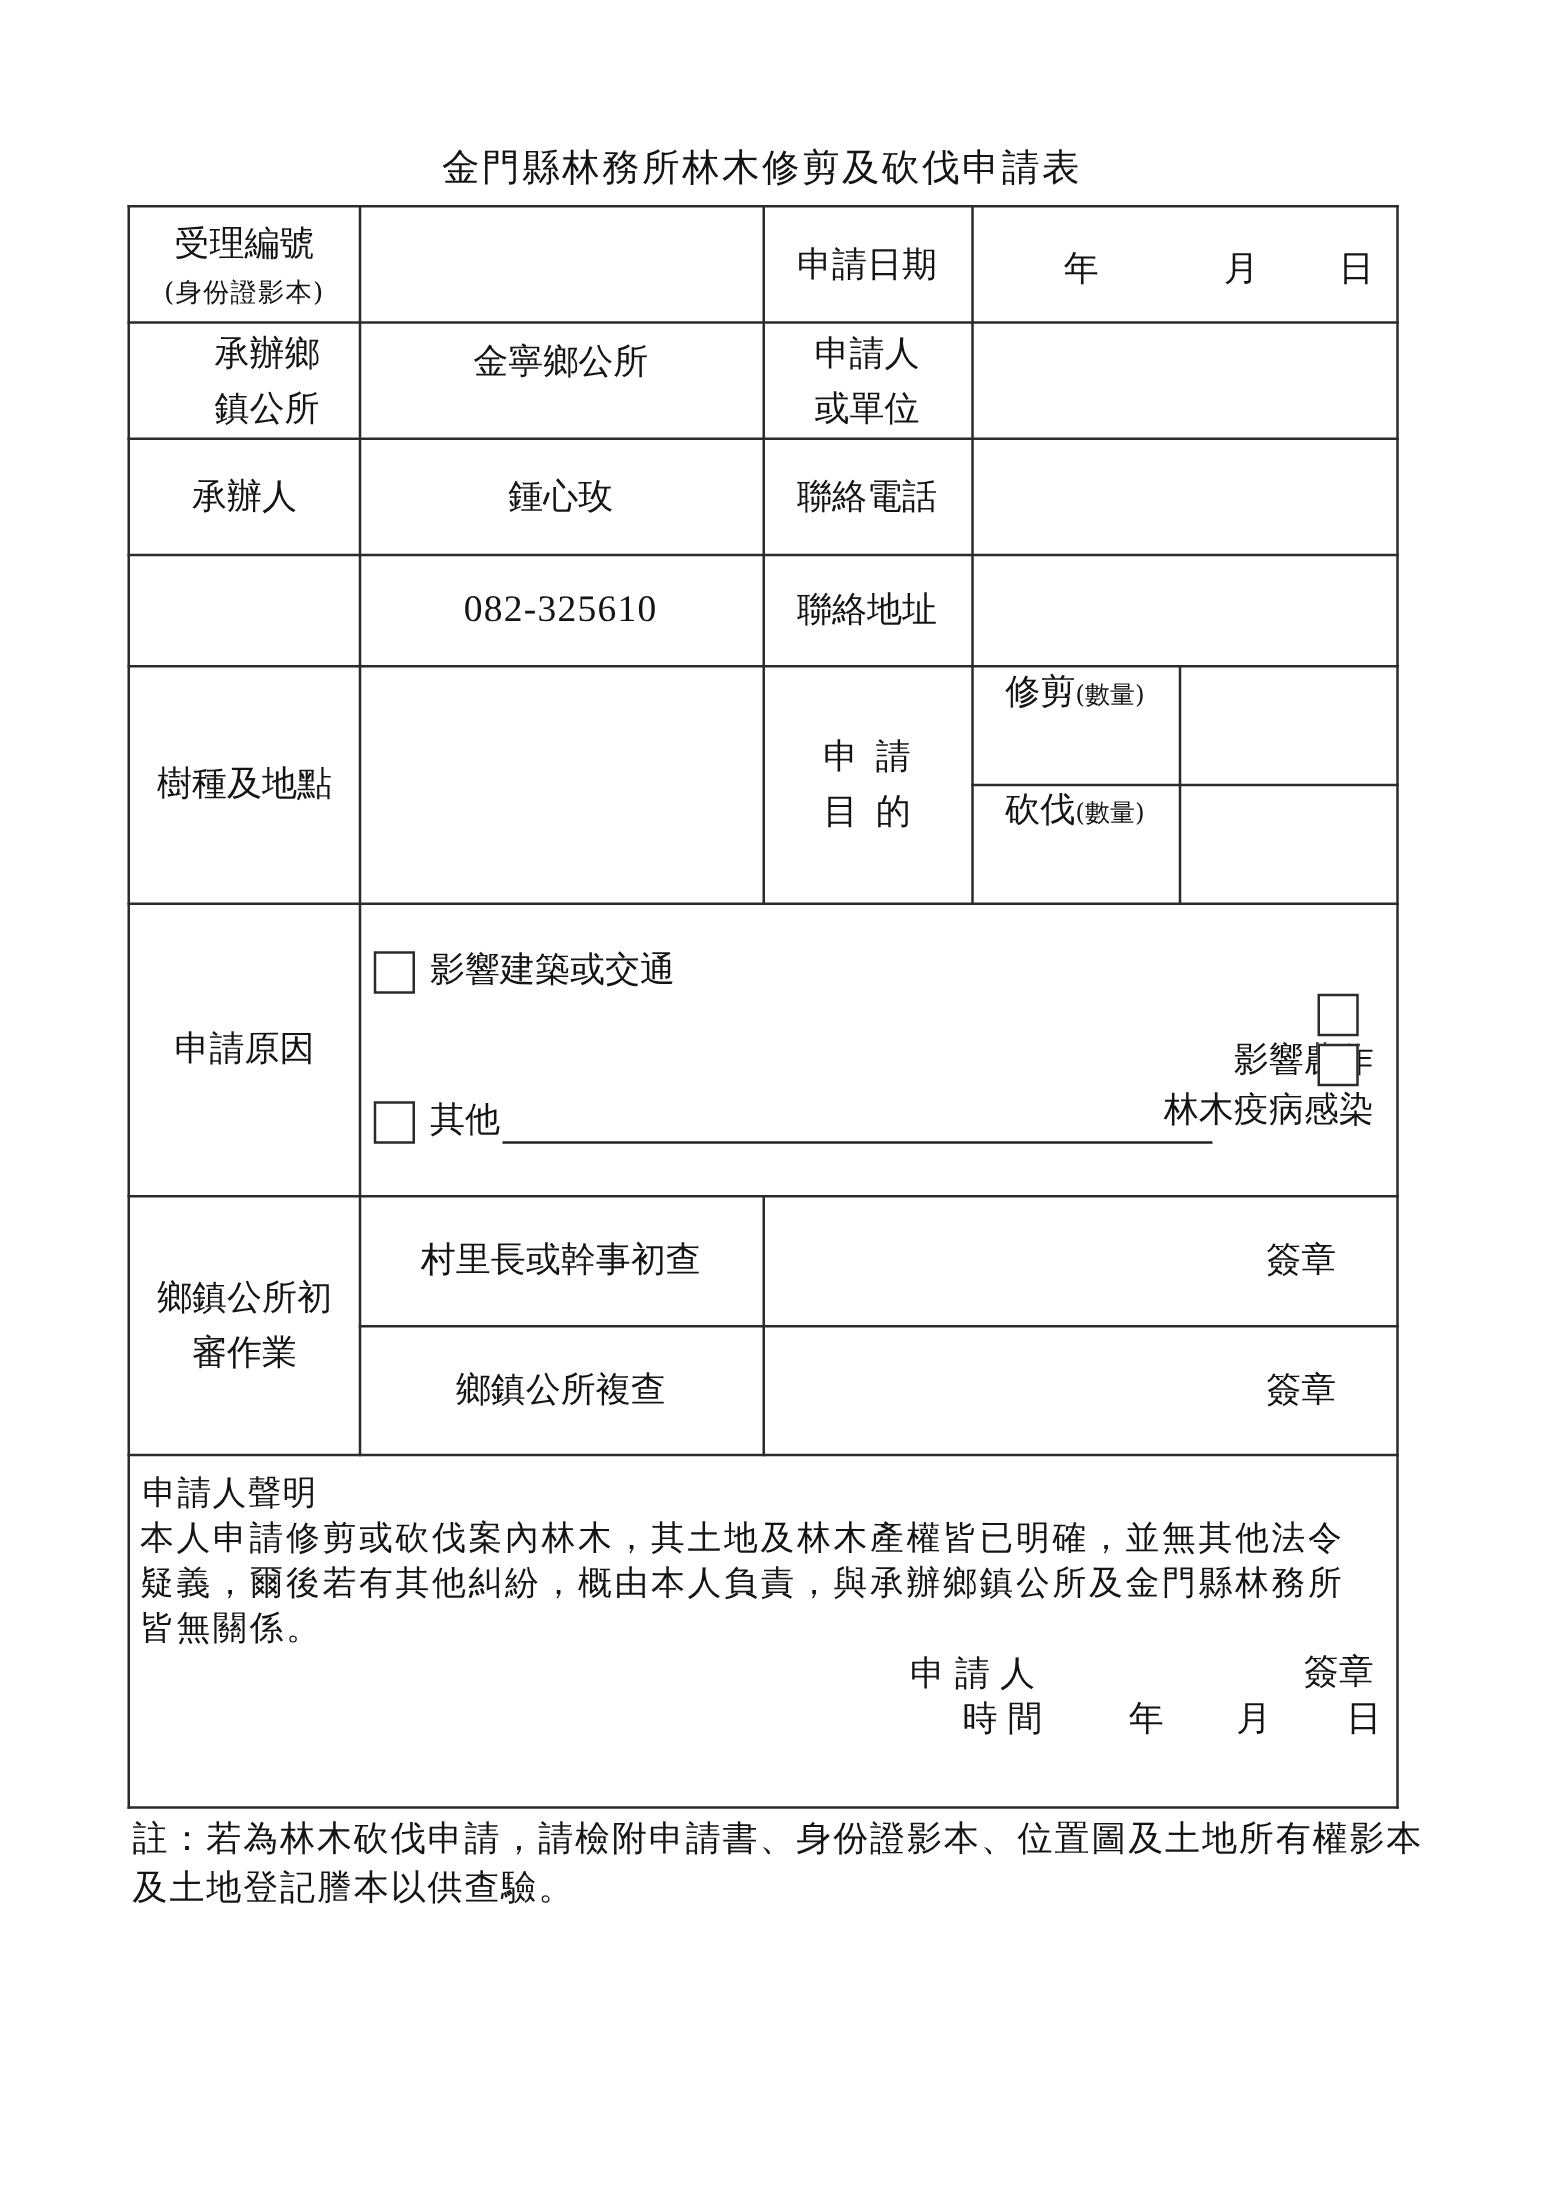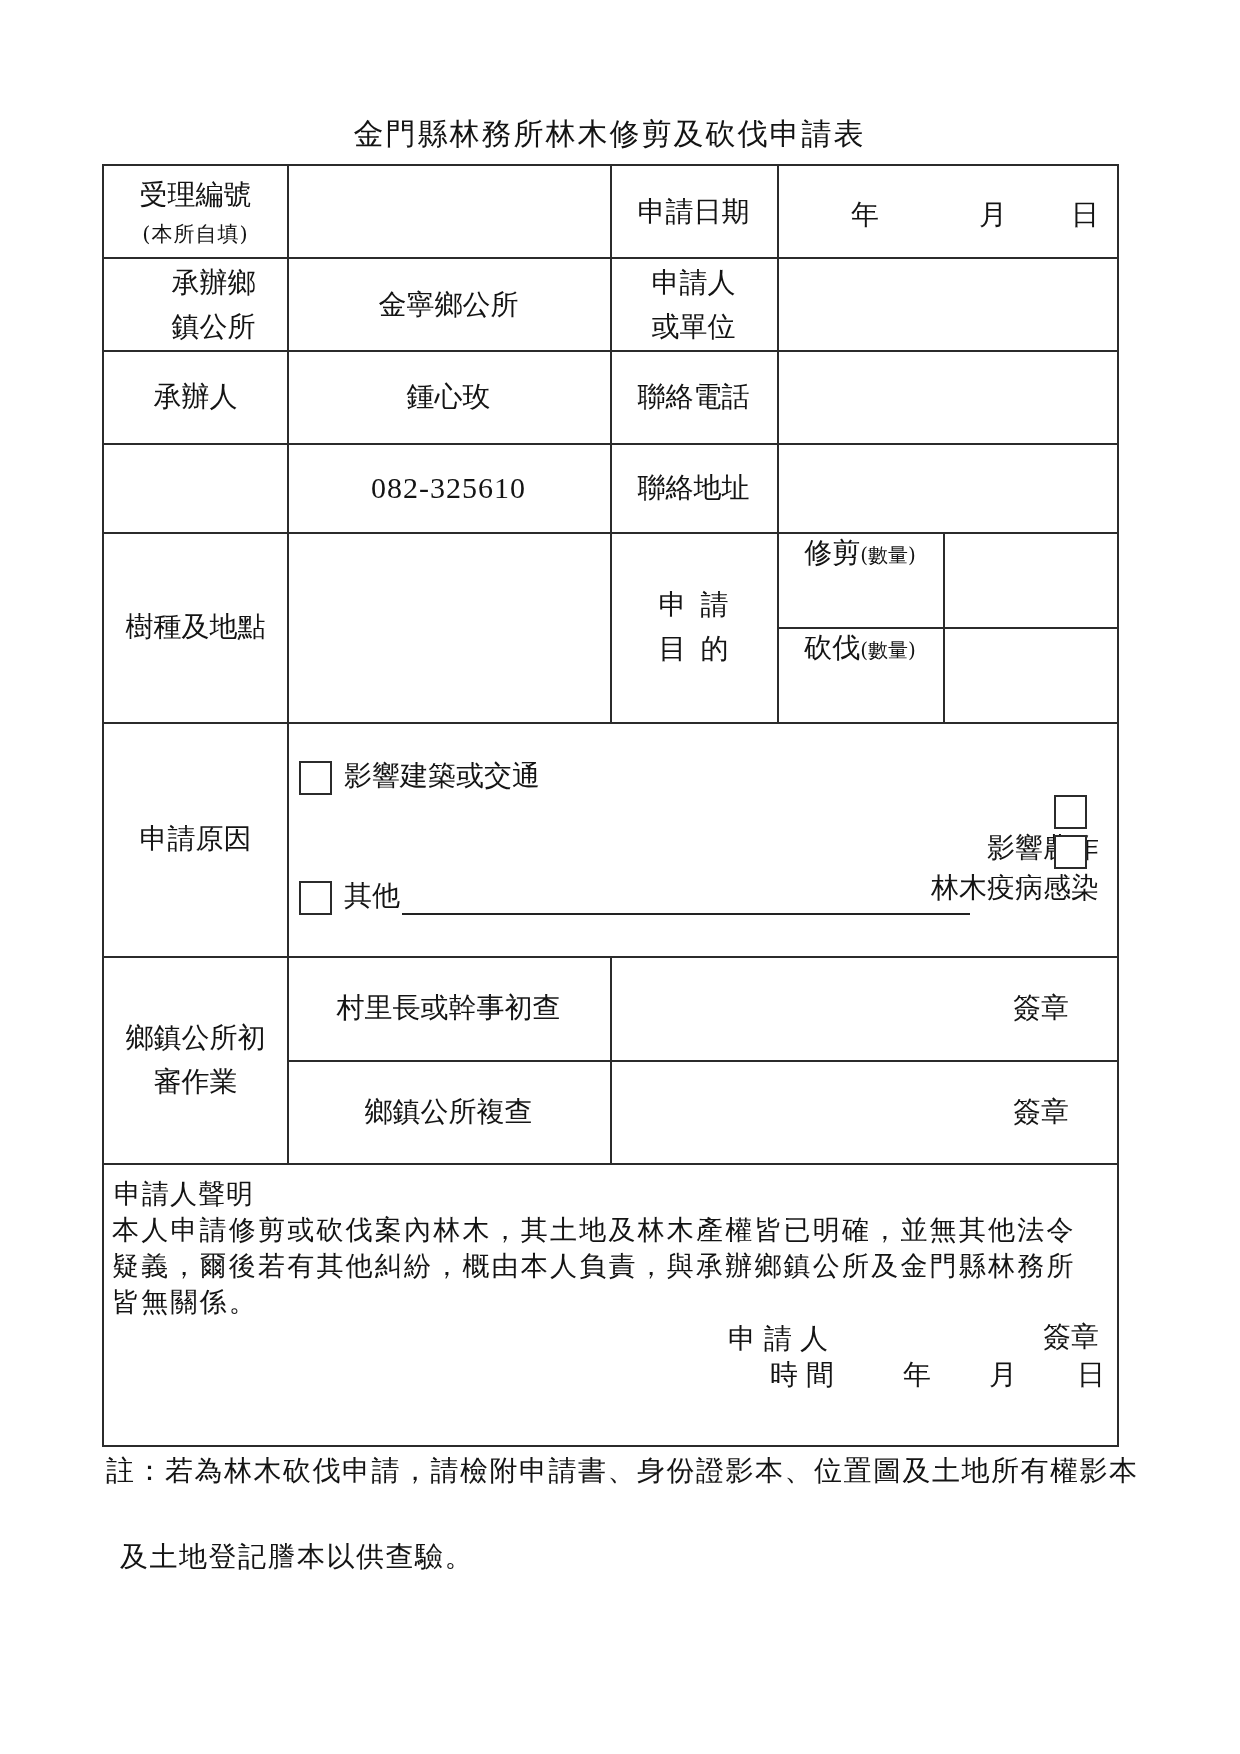--- a/index.html
+++ b/index.html
@@ -53,34 +53,34 @@
   <div class="vl" style="left:102px;top:164px;height:1283px;"></div>
   <div class="vl" style="left:1117px;top:164px;height:1283px;"></div>
   <div class="vl" style="left:287px;top:164px;height:1001px;"></div>
   <div class="vl" style="left:610px;top:164px;height:560px;"></div>
   <div class="vl" style="left:610px;top:956px;height:209px;"></div>
   <div class="vl" style="left:777px;top:164px;height:560px;"></div>
   <div class="vl" style="left:943px;top:532px;height:192px;"></div>
 
   <div class="cell" style="left:104px;top:166px;width:183px;height:91px;">
     <span>受理編號</span>
-    <span class="sub">(本所自填)</span>
+    <span class="sub">(身份證影本)</span>
   </div>
   <div class="cell" style="left:289px;top:166px;width:319px;height:91px;"></div>
   <div class="cell" style="left:612px;top:166px;width:163px;height:91px;">申請日期</div>
   <div class="cell" style="left:779px;top:166px;width:336px;height:91px;"></div>
   <div class="t" style="left:851px;top:196px;font-size:28px;">年</div>
   <div class="t" style="left:979px;top:196px;font-size:28px;">月</div>
   <div class="t" style="left:1071px;top:196px;font-size:28px;">日</div>
 
   <div class="cell" style="left:104px;top:259px;width:219px;height:91px;">
     <span>承辦鄉</span>
     <span class="l2">鎮公所</span>
   </div>
-  <div class="cell" style="left:289px;top:259px;width:319px;height:91px;">金寧鄉公所</div>
+  <div class="cell" style="left:289px;top:243px;width:319px;height:91px;">金寧鄉公所</div>
   <div class="cell" style="left:612px;top:259px;width:163px;height:91px;">
     <span>申請人</span>
     <span class="l2">或單位</span>
   </div>
   <div class="cell" style="left:779px;top:259px;width:336px;height:91px;"></div>
 
   <div class="cell" style="left:104px;top:352px;width:183px;height:89px;">承辦人</div>
   <div class="cell" style="left:289px;top:352px;width:319px;height:89px;">鍾心玫</div>
   <div class="cell" style="left:612px;top:352px;width:163px;height:89px;">聯絡電話</div>
   <div class="cell" style="left:779px;top:352px;width:336px;height:89px;"></div>
@@ -143,15 +143,15 @@
   <div class="t decl" style="left:112px;top:1248px;">疑義，爾後若有其他糾紛，概由本人負責，與承辦鄉鎮公所及金門縣林務所</div>
   <div class="t decl" style="left:112px;top:1284px;">皆無關係。</div>
   <div class="t" style="left:728px;top:1320px;font-size:28px;letter-spacing:8px;">申請人</div>
   <div class="t" style="left:1043px;top:1318px;font-size:28px;">簽章</div>
   <div class="t" style="left:770px;top:1356px;font-size:28px;letter-spacing:8px;">時間</div>
   <div class="t" style="left:903px;top:1356px;font-size:28px;">年</div>
   <div class="t" style="left:989px;top:1356px;font-size:28px;">月</div>
   <div class="t" style="left:1077px;top:1356px;font-size:28px;">日</div>
 
   <div class="t note" style="left:106px;top:1452px;">註：若為林木砍伐申請，請檢附申請書、身份證影本、位置圖及土地所有權影本</div>
-  <div class="t note" style="left:120px;top:1491px;margin-top:47px;">及土地登記謄本以供查驗。</div>
+  <div class="t note" style="left:106px;top:1491px;">及土地登記謄本以供查驗。</div>
 
 </div>
 
 </body></html>

